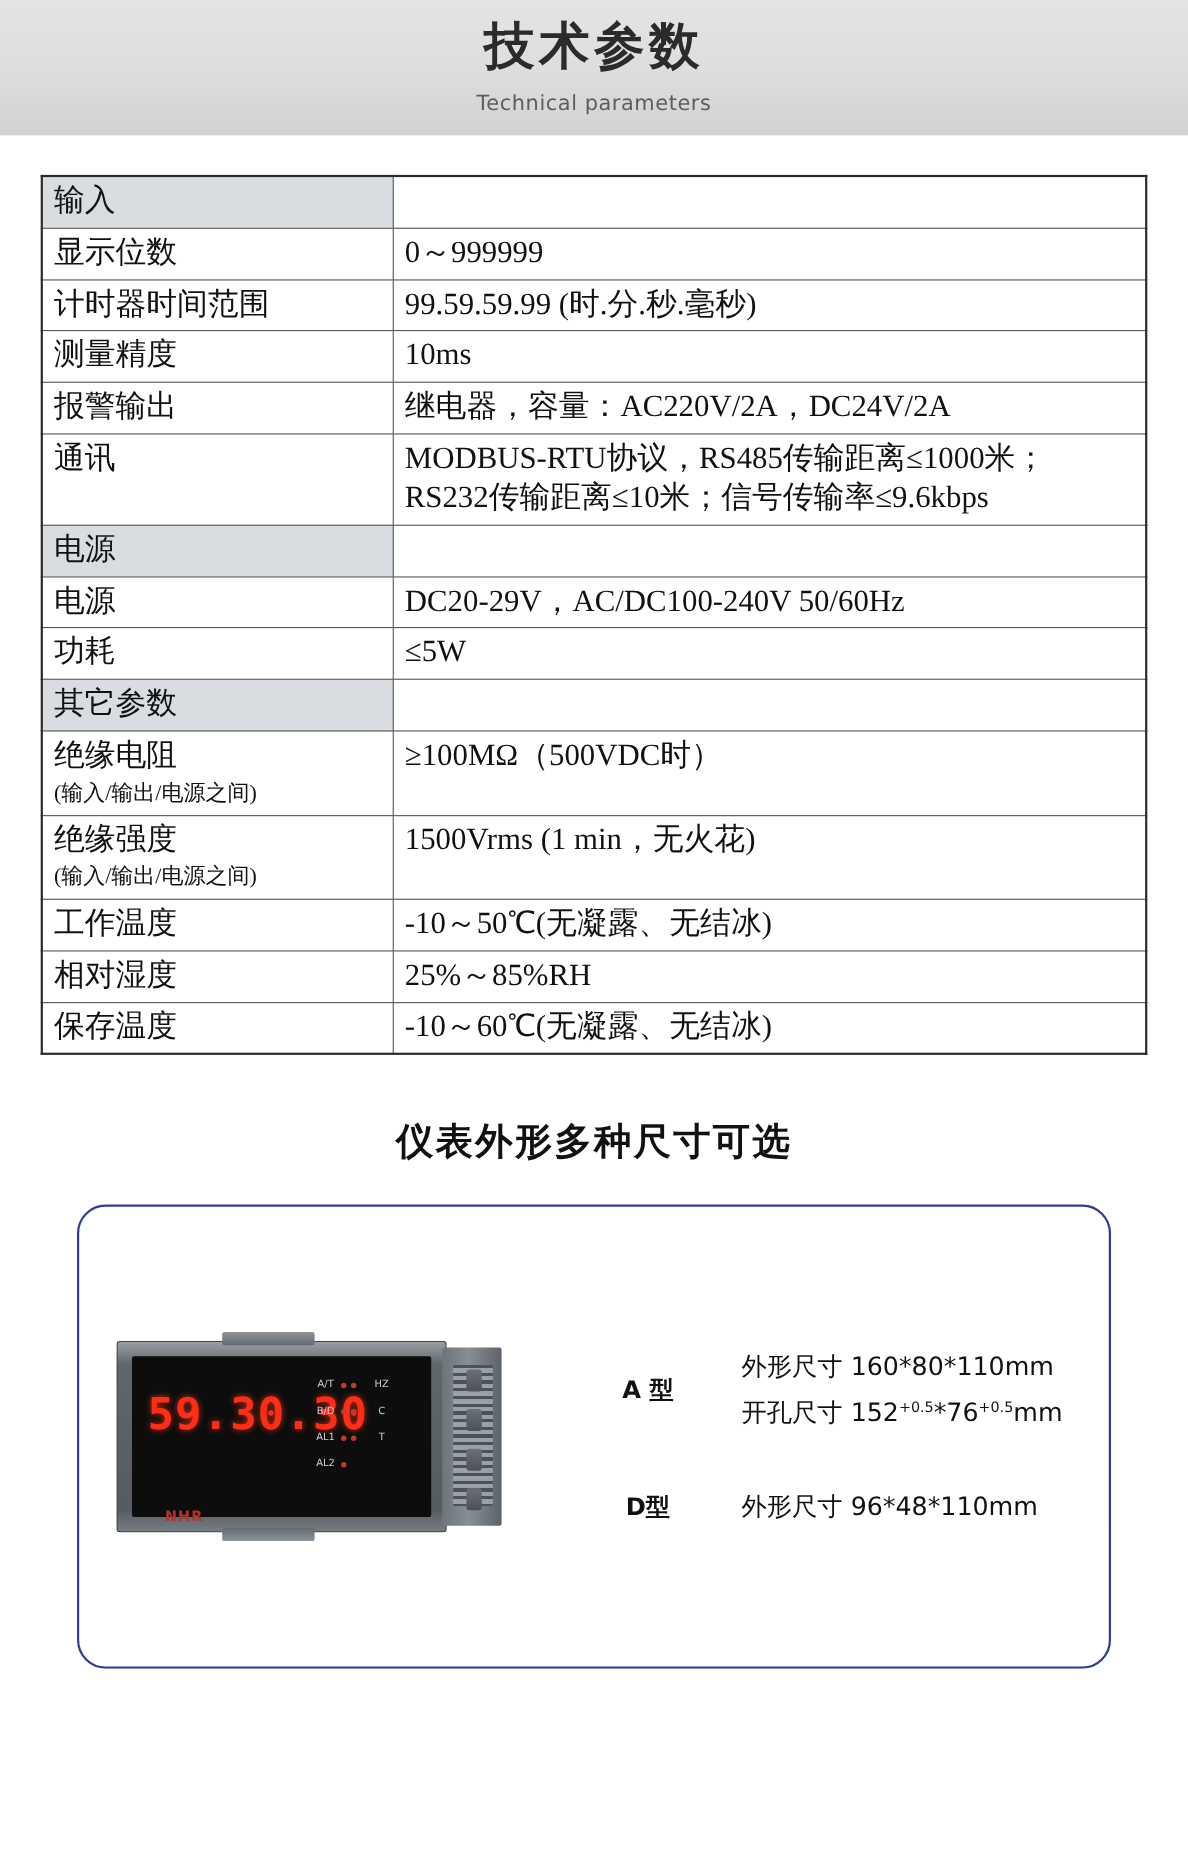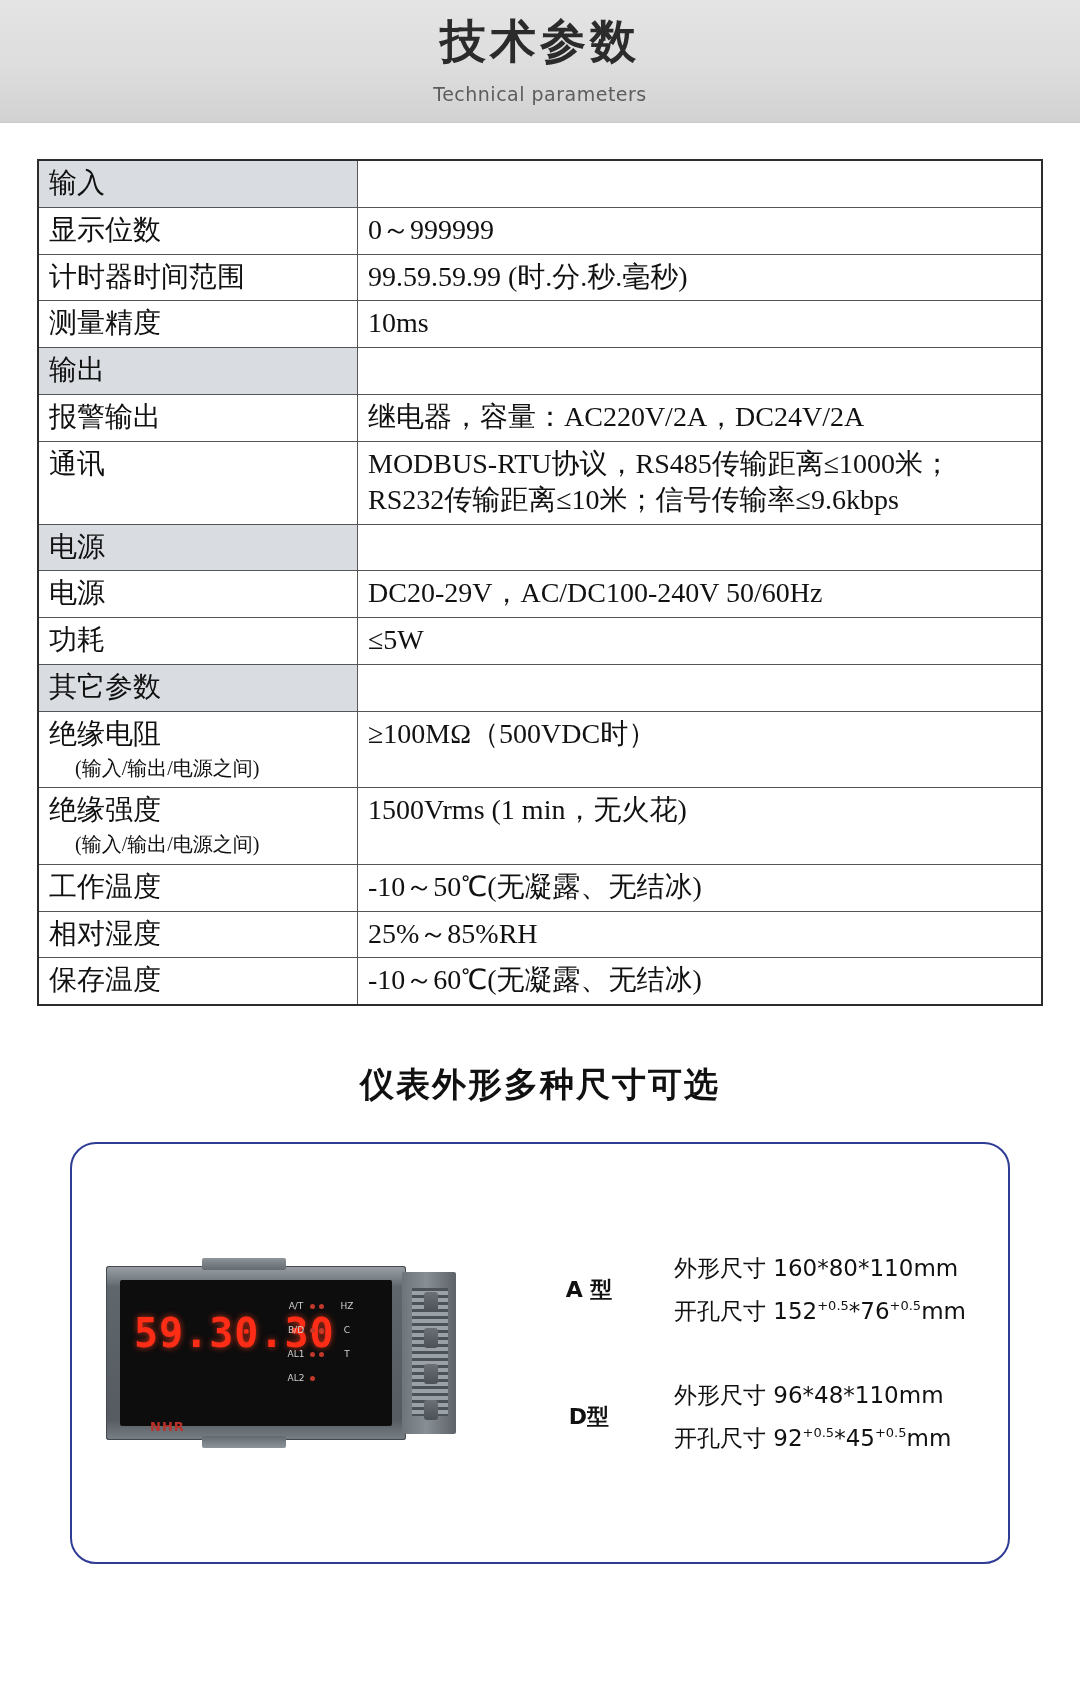--- a/index.html
+++ b/index.html
@@ -60,21 +60,20 @@
   .section-row td{
     background:#d9dde2;
   }
   .section-row td.label{background:#d9dde2;}
   .section-row td.val{background:#ffffff;}
   .sub{
     display:block;
     font-size:20px;
     margin-top:4px;
     color:#111;
-    margin-left:26px;
   }
   .two-line{line-height:1.32;}
   .tall{height:36px;}
 
   
   .sizes-title{
     text-align:center;
     font-family:"DejaVu Sans", sans-serif;
     font-weight:bold;
     font-size:34px;
@@ -226,24 +225,20 @@
             <td class="label">显示位数</td>
             <td class="val">0～999999</td>
           </tr>
           <tr class="tall">
             <td class="label">计时器时间范围</td>
             <td class="val">99.59.59.99 (时.分.秒.毫秒)</td>
           </tr>
           <tr>
             <td class="label">测量精度</td>
             <td class="val">10ms</td>
-          </tr>
-          <tr class="section-row">
-            <td class="label">输出</td>
-            <td class="val"></td>
           </tr>
           <tr>
             <td class="label">报警输出</td>
             <td class="val">继电器，容量：AC220V/2A，DC24V/2A</td>
           </tr>
           <tr>
             <td class="label">通讯</td>
             <td class="val two-line">
               <div>MODBUS-RTU协议，RS485传输距离≤1000米；</div>
               <div>RS232传输距离≤10米；信号传输率≤9.6kbps</div>
@@ -341,23 +336,20 @@
             <div>外形尺寸 160*80*110mm</div>
             <div>
               <span>开孔尺寸 152</span><sup>+0.5</sup><span>*76</span><sup>+0.5</sup><span>mm</span>
             </div>
           </div>
         </div>
         <div class="model">
           <div class="model-name">D型</div>
           <div class="model-lines">
             <div>外形尺寸 96*48*110mm</div>
-            <div>
-              <span>开孔尺寸 92</span><sup>+0.5</sup><span>*45</span><sup>+0.5</sup><span>mm</span>
-            </div>
           </div>
         </div>
       </div>
 
     </div>
   </div>
 
 </div>
 
 </body></html>

